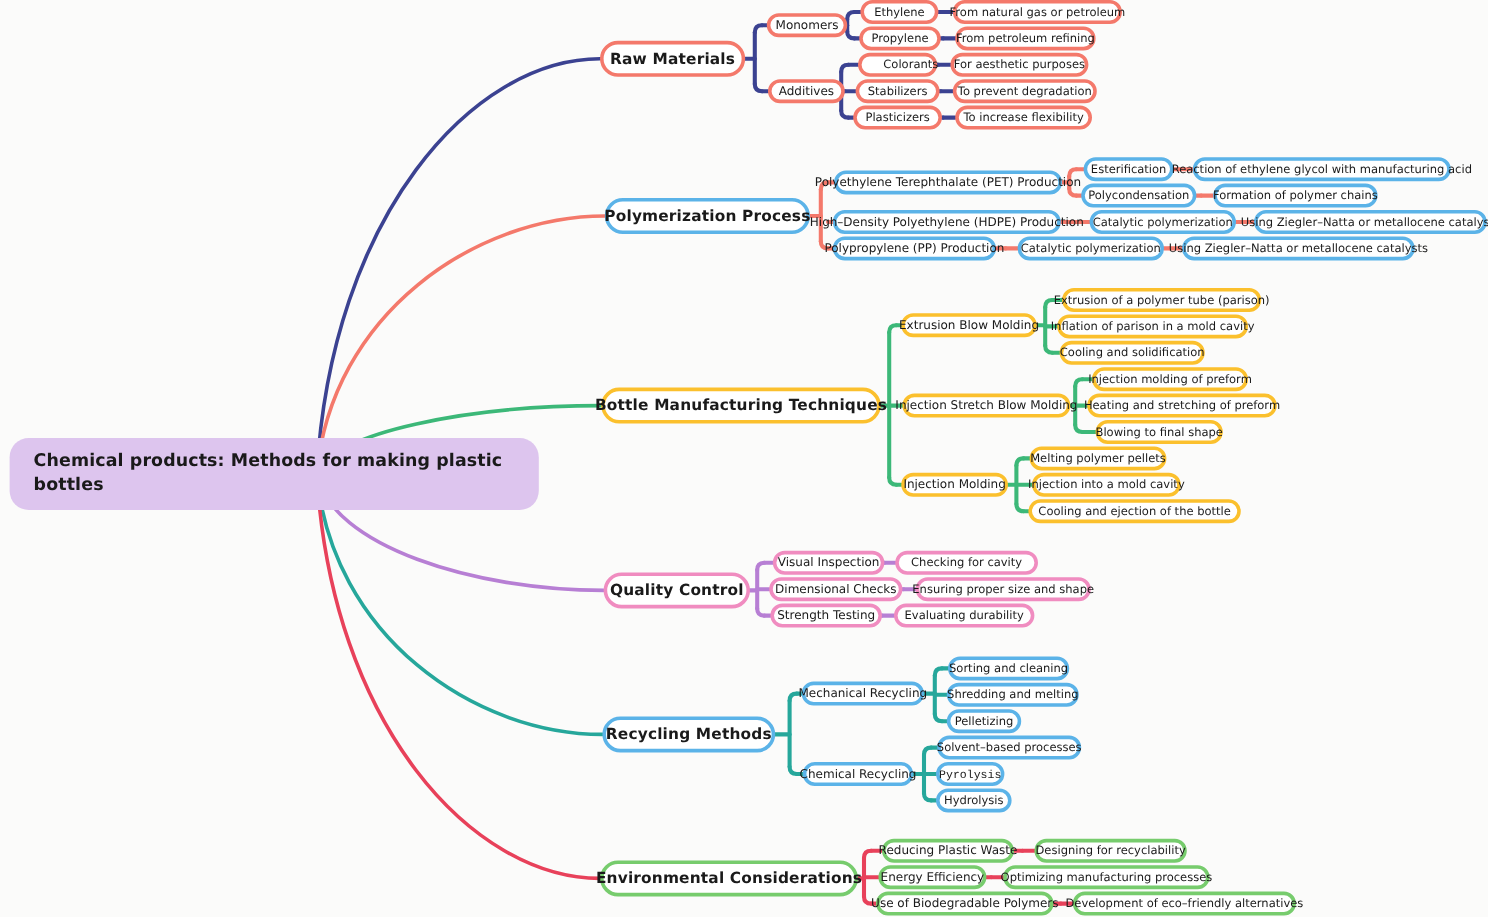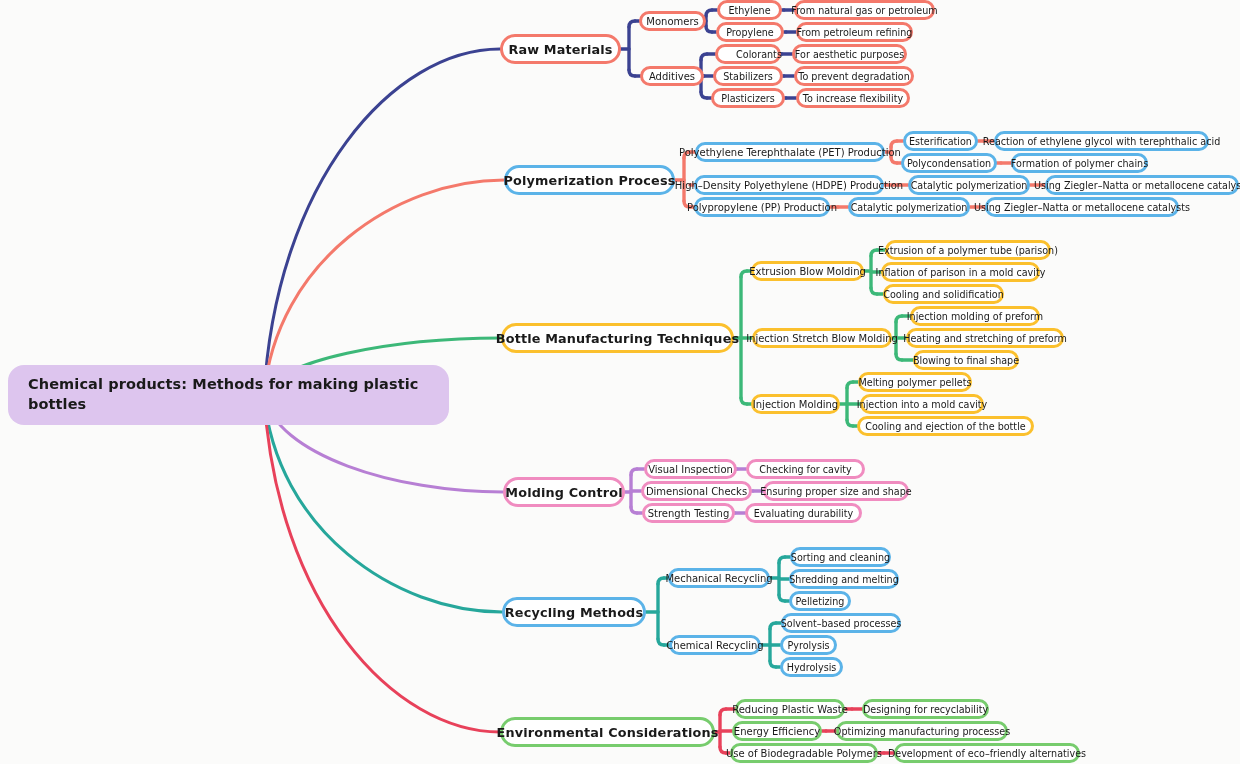--- a/index.html
+++ b/index.html
@@ -267,21 +267,21 @@
       <div class="node lvl1" style="left: 504px; top: 165px; width: 171px; height: 30px; border-color: rgb(91, 179, 232);">
         <span>Polymerization Process</span>
       </div>
       <div class="node lvl2" style="left: 695px; top: 142px; width: 190px; border-color: rgb(91, 179, 232);">
         <span>Polyethylene Terephthalate (PET) Production</span>
       </div>
       <div class="node lvl3" style="left: 903px; top: 131px; width: 75px; border-color: rgb(91, 179, 232);">
         <span>Esterification</span>
       </div>
       <div class="node lvl3" style="left: 994px; top: 131px; width: 215px; border-color: rgb(91, 179, 232);">
-        <span>Reaction of ethylene glycol with terephthalic acid</span>
+        <span>Reaction of ethylene glycol with manufacturing acid</span>
       </div>
       <div class="node lvl3" style="left: 901px; top: 153px; width: 96px; border-color: rgb(91, 179, 232);">
         <span>Polycondensation</span>
       </div>
       <div class="node lvl3" style="left: 1011px; top: 153px; width: 137px; border-color: rgb(91, 179, 232);">
         <span>Formation of polymer chains</span>
       </div>
       <div class="node lvl2" style="left: 694px; top: 175px; width: 190px; border-color: rgb(91, 179, 232);">
         <span>High–Density Polyethylene (HDPE) Production</span>
       </div>
@@ -333,21 +333,21 @@
       <div class="node lvl3" style="left: 858px; top: 372px; width: 114px; border-color: rgb(251, 192, 45); align-items: center;">
         <span>Melting polymer pellets</span>
       </div>
       <div class="node lvl3" style="left: 860px; top: 394px; width: 124px; border-color: rgb(251, 192, 45);">
         <span>Injection into a mold cavity</span>
       </div>
       <div class="node lvl3" style="left: 857px; top: 416px; width: 177px; border-color: rgb(251, 192, 45);">
         <span>Cooling and ejection of the bottle</span>
       </div>
       <div class="node lvl1" style="left: 503px; top: 477px; width: 122px; height: 30px; border-color: rgb(240, 140, 192);">
-        <span>Molding Control</span>
+        <span>Quality Control</span>
       </div>
       <div class="node lvl2" style="left: 644px; top: 459px; width: 93px; border-color: rgb(240, 140, 192);">
         <span>Visual Inspection</span>
       </div>
       <div class="node lvl3" style="left: 746px; top: 459px; width: 119px; border-color: rgb(240, 140, 192);">
         <span>Checking for cavity</span>
       </div>
       <div class="node lvl2" style="left: 641px; top: 481px; width: 111px; border-color: rgb(240, 140, 192);">
         <span>Dimensional Checks</span>
       </div>
@@ -374,21 +374,21 @@
       </div>
       <div class="node lvl3" style="left: 789px; top: 591px; width: 62px; border-color: rgb(91, 179, 232);">
         <span>Pelletizing</span>
       </div>
       <div class="node lvl2" style="left: 669px; top: 635px; width: 92px; border-color: rgb(91, 179, 232);">
         <span>Chemical Recycling</span>
       </div>
       <div class="node lvl3" style="left: 781px; top: 613px; width: 120px; border-color: rgb(91, 179, 232);">
         <span>Solvent–based processes</span>
       </div>
-      <div class="node lvl3" style="left: 780px; top: 635px; width: 57px; border-color: rgb(91, 179, 232);">
+      <div class="node lvl3" style="left: 780px; top: 635px; width: 57px; border-color: rgb(91, 179, 232); font-family: Liberation Mono, monospace;">
         <span>Pyrolysis</span>
       </div>
       <div class="node lvl3" style="left: 780px; top: 657px; width: 63px; border-color: rgb(91, 179, 232);">
         <span>Hydrolysis</span>
       </div>
       <div class="node lvl1" style="left: 500px; top: 717px; width: 215px; height: 30px; border-color: rgb(119, 204, 109);">
         <span>Environmental Considerations</span>
       </div>
       <div class="node lvl2" style="left: 735px; top: 699px; width: 110px; border-color: rgb(119, 204, 109);">
         <span>Reducing Plastic Waste</span>

